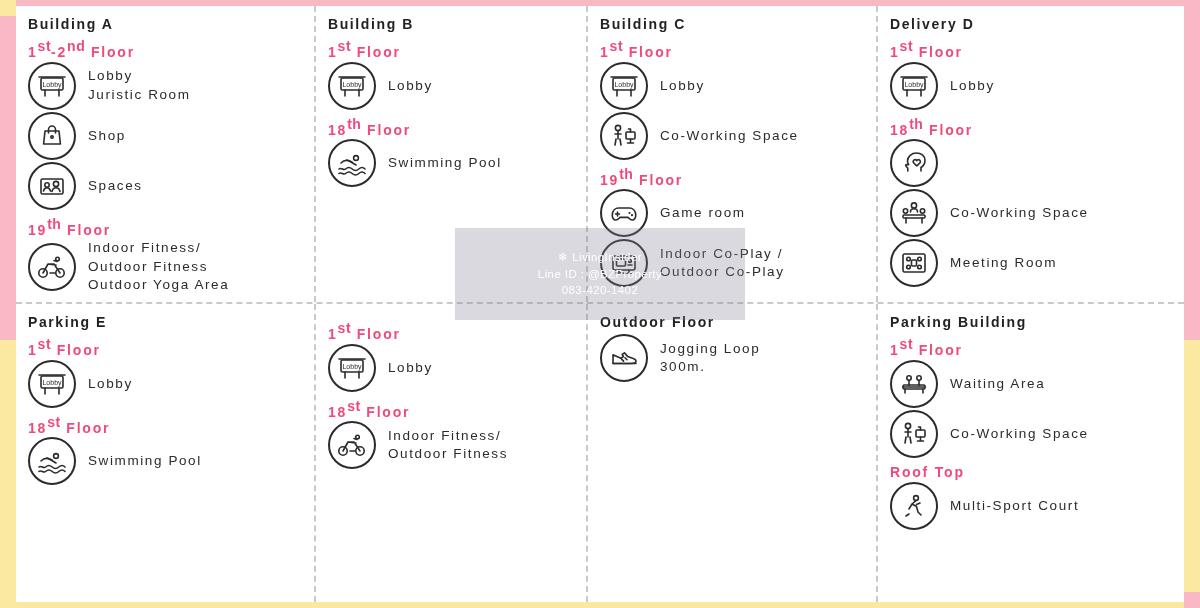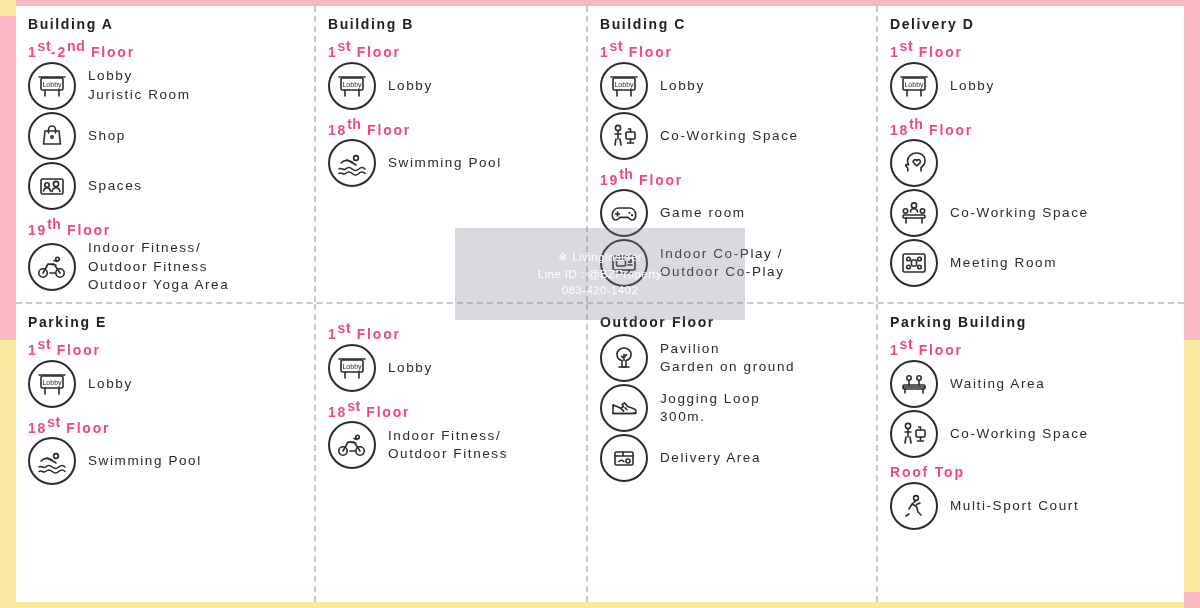--- a/index.html
+++ b/index.html
@@ -442,50 +442,28 @@
               <span class="item-label">Indoor Fitness/
 Outdoor Fitness</span>
             </li>
           </ul>
         </div>
         <div class="cell cell-c divider">
           <div class="building-title">Outdoor Floor</div>
           <ul class="items">
             <li class="item">
               <span class="icon-wrap">
-                <svg width="28" height="28" viewBox="0 0 28 28">
-                  <path d="M14 4c-4 0-7 3-7 6.4 0 3 2 5.4 5 6.1v6.5h4v-6.5c3-.7 5-3.1 5-6.1C21 7 18 4 14 4z" stroke="#2b2b2b" fill="none" stroke-width="1.6" stroke-linecap="round" stroke-linejoin="round"></path>
-                  <path d="M14 10.5v6M14 13l2.5-2.3M14 14.5l-2.4-2.2" stroke="#2b2b2b" fill="none" stroke-width="1.6" stroke-linecap="round" stroke-linejoin="round"></path>
-                  <path d="M9 23h10" stroke="#2b2b2b" fill="none" stroke-width="1.6" stroke-linecap="round" stroke-linejoin="round"></path>
-                </svg>
-              </span>
-              <span class="item-label">Pavilion
-Garden on ground</span>
-            </li>
-            <li class="item">
-              <span class="icon-wrap">
                 <svg width="30" height="24" viewBox="0 0 30 24">
                   <path d="M4 17.5h18.5c2.5 0 4.5-.6 4.5-2.4 0-1.6-1.6-2.3-3.4-2.9l-5-1.8-3.2-3.6-2.2 1.6 1.2 2.1-2.6 1.8L4 8.8v8.7z" stroke="#2b2b2b" fill="none" stroke-width="1.6" stroke-linecap="round" stroke-linejoin="round"></path>
                   <path d="M4 17.5h23" stroke="#2b2b2b" fill="none" stroke-width="1.6" stroke-linecap="round" stroke-linejoin="round"></path>
                   <path d="M12.6 13.1l2 2M16 11.7l2 2" stroke="#2b2b2b" fill="none" stroke-width="1.6" stroke-linecap="round" stroke-linejoin="round"></path>
                 </svg>
               </span>
               <span class="item-label">Jogging Loop
 300m.</span>
-            </li>
-            <li class="item">
-              <span class="icon-wrap">
-                <svg width="28" height="28" viewBox="0 0 28 28">
-                  <rect x="5" y="8" width="18" height="13" rx="1.5" stroke="#2b2b2b" fill="none" stroke-width="1.6" stroke-linecap="round" stroke-linejoin="round"></rect>
-                  <path d="M5 12h18M13 8v4" stroke="#2b2b2b" fill="none" stroke-width="1.6" stroke-linecap="round" stroke-linejoin="round"></path>
-                  <path d="M9 17.5c1.2-1.6 3.6-1.6 4.8 0" stroke="#2b2b2b" fill="none" stroke-width="1.6" stroke-linecap="round" stroke-linejoin="round"></path>
-                  <circle cx="18" cy="17" r="2" stroke="#2b2b2b" fill="none" stroke-width="1.6" stroke-linecap="round" stroke-linejoin="round"></circle>
-                </svg>
-              </span>
-              <span class="item-label">Delivery Area</span>
             </li>
           </ul>
         </div>
         <div class="cell cell-d">
           <div class="building-title">Parking Building</div>
           <div class="floor-label">1<sup>st</sup> Floor</div>
           <ul class="items">
             <li class="item">
               <span class="icon-wrap">
                 <svg width="30" height="28" viewBox="0 0 30 28">

